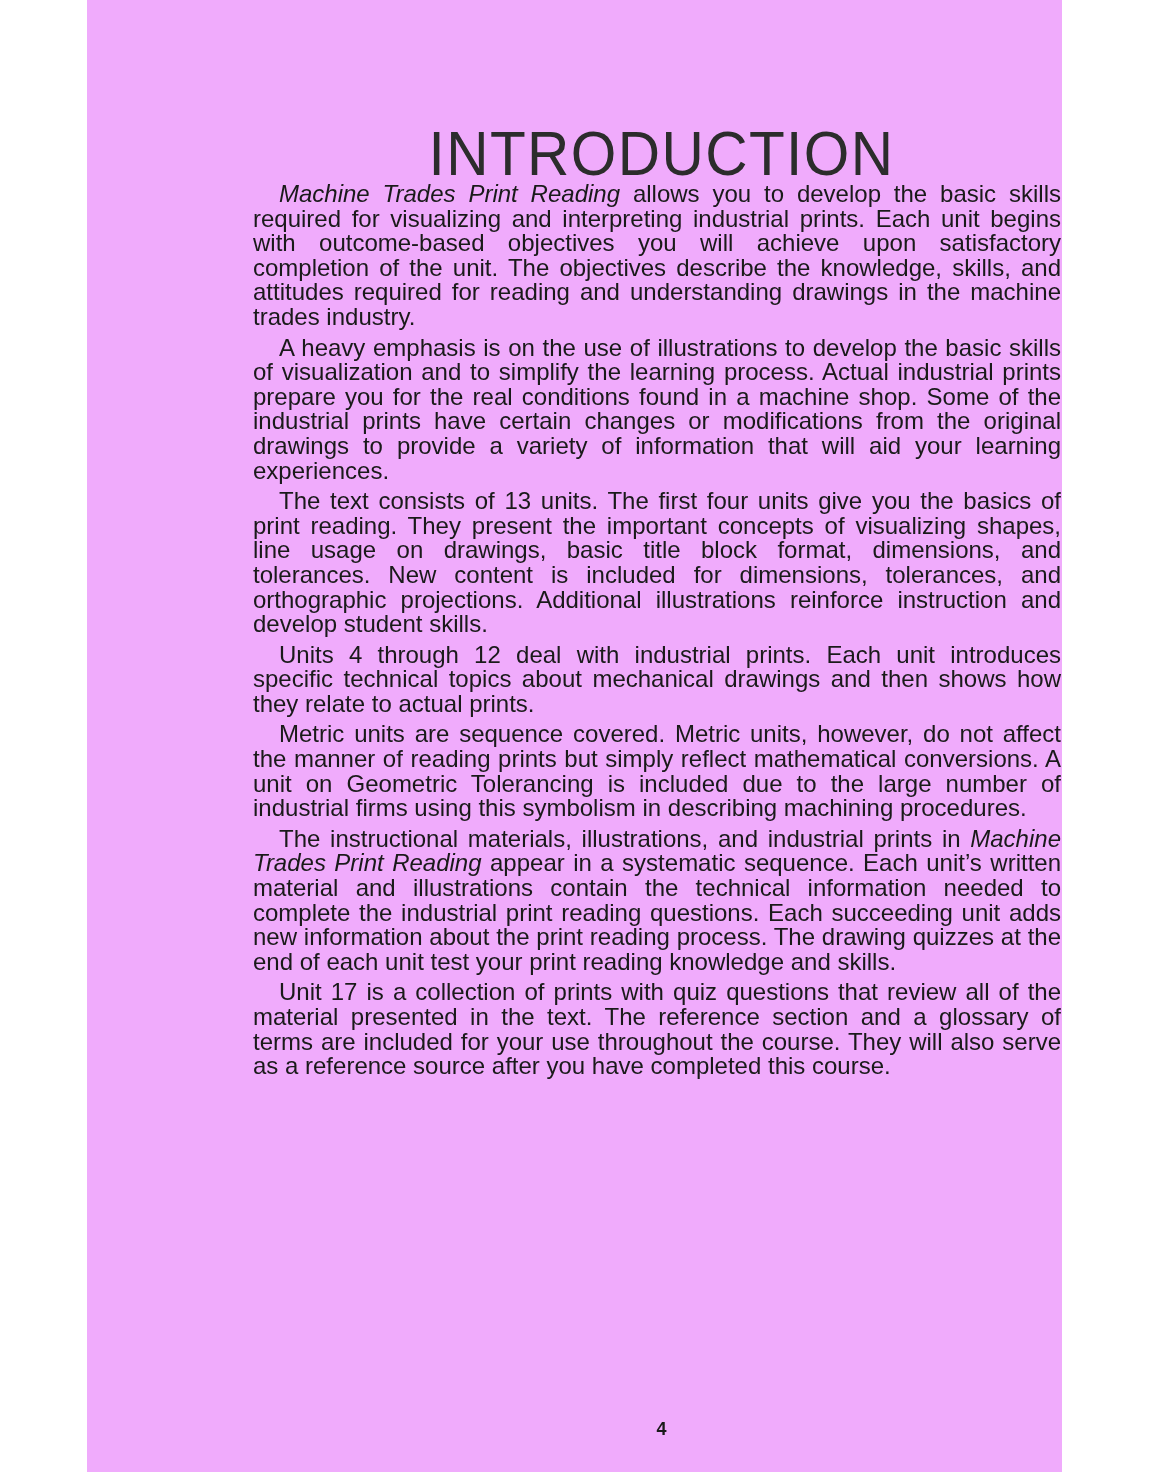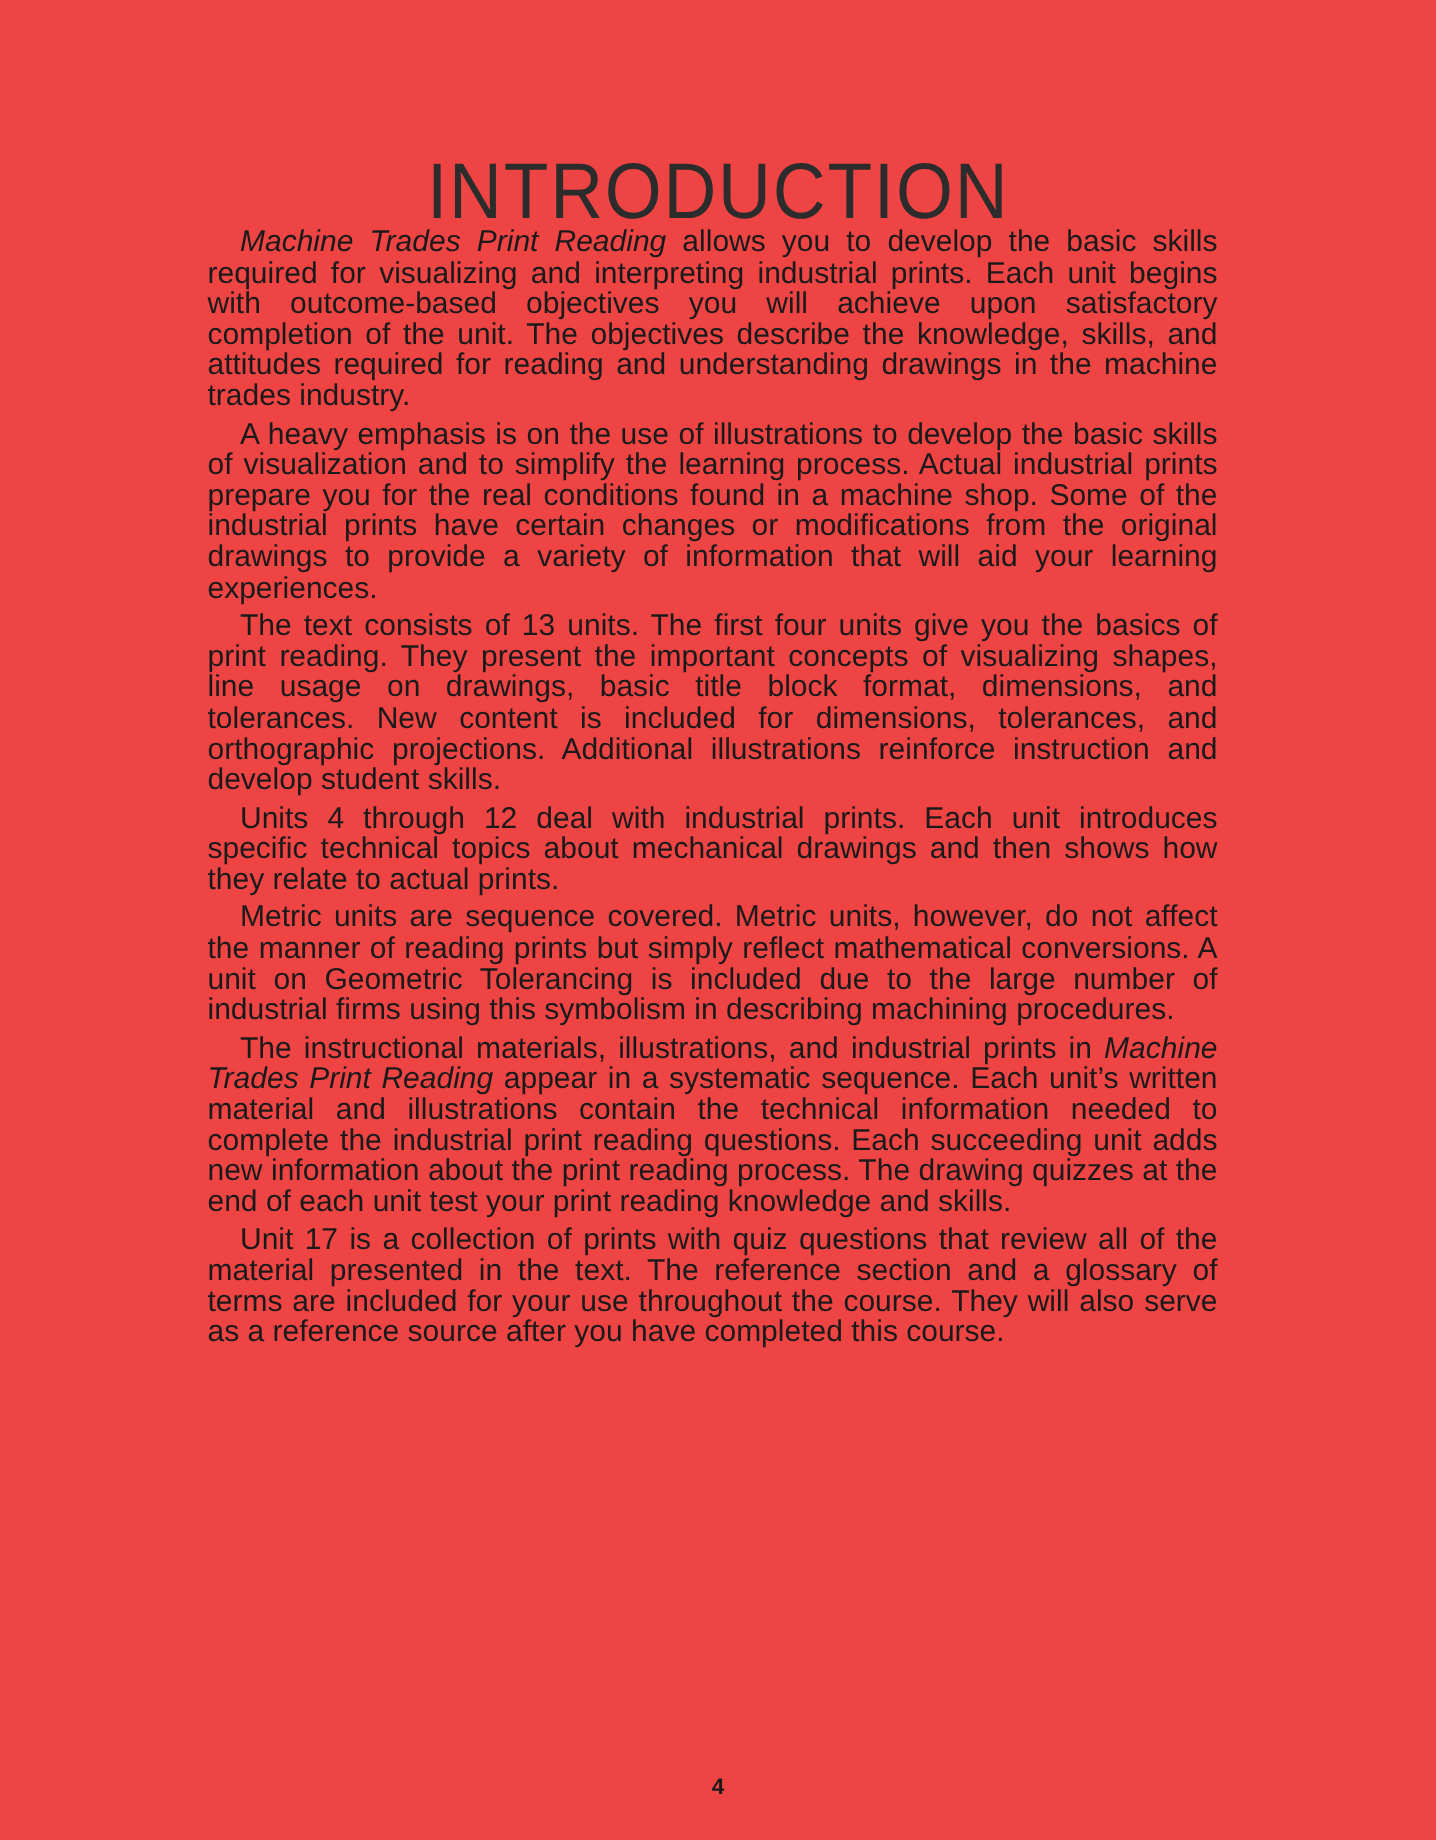--- a/index.html
+++ b/index.html
@@ -4,24 +4,24 @@
 <title>Introduction</title>
 <style>
   html, body {
     margin: 0;
     padding: 0;
     background: #ffffff;
   }
 
   .page {
     position: relative;
-    width: 1149px;
+    width: 975px;
     height: 1472px;
     margin: 0 auto;
-    background: #ef4444;
+    background: #f0abfc;
     overflow: hidden;
     font-family: "Liberation Sans", sans-serif;
     color: #1a1a1a;
     text-decoration: underline;
     -webkit-font-smoothing: antialiased;
   }
 
   
   .page-title {
     position: absolute;

